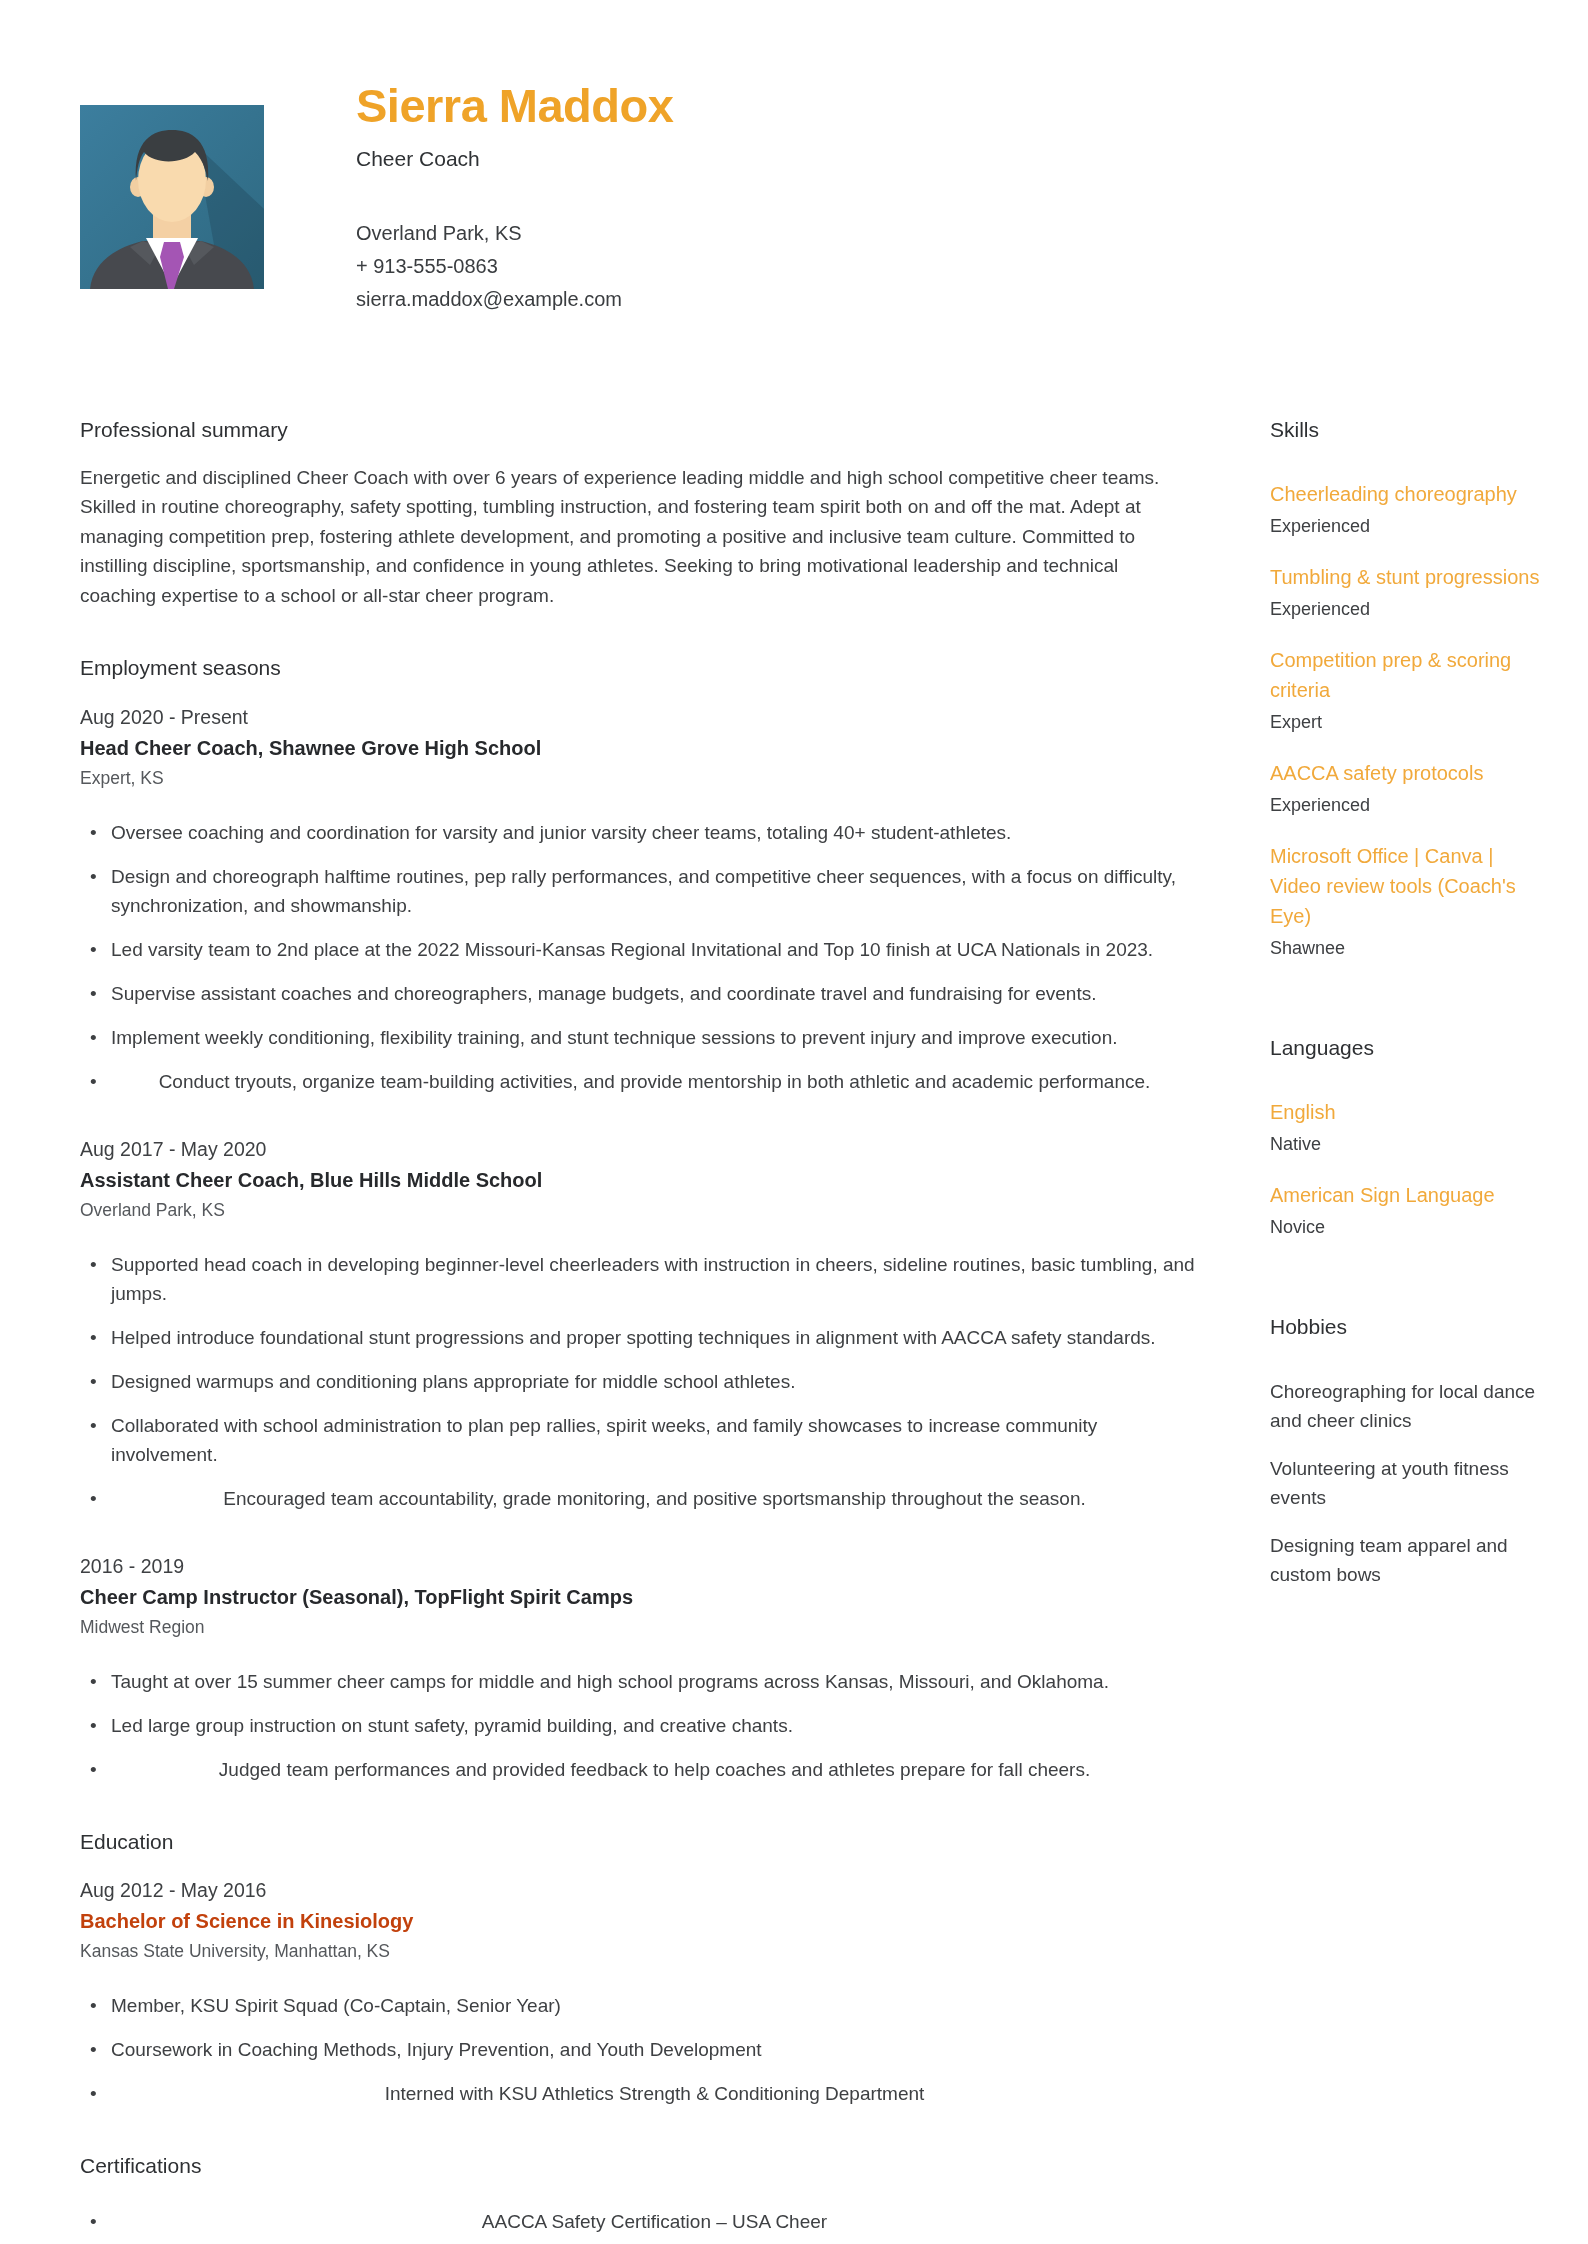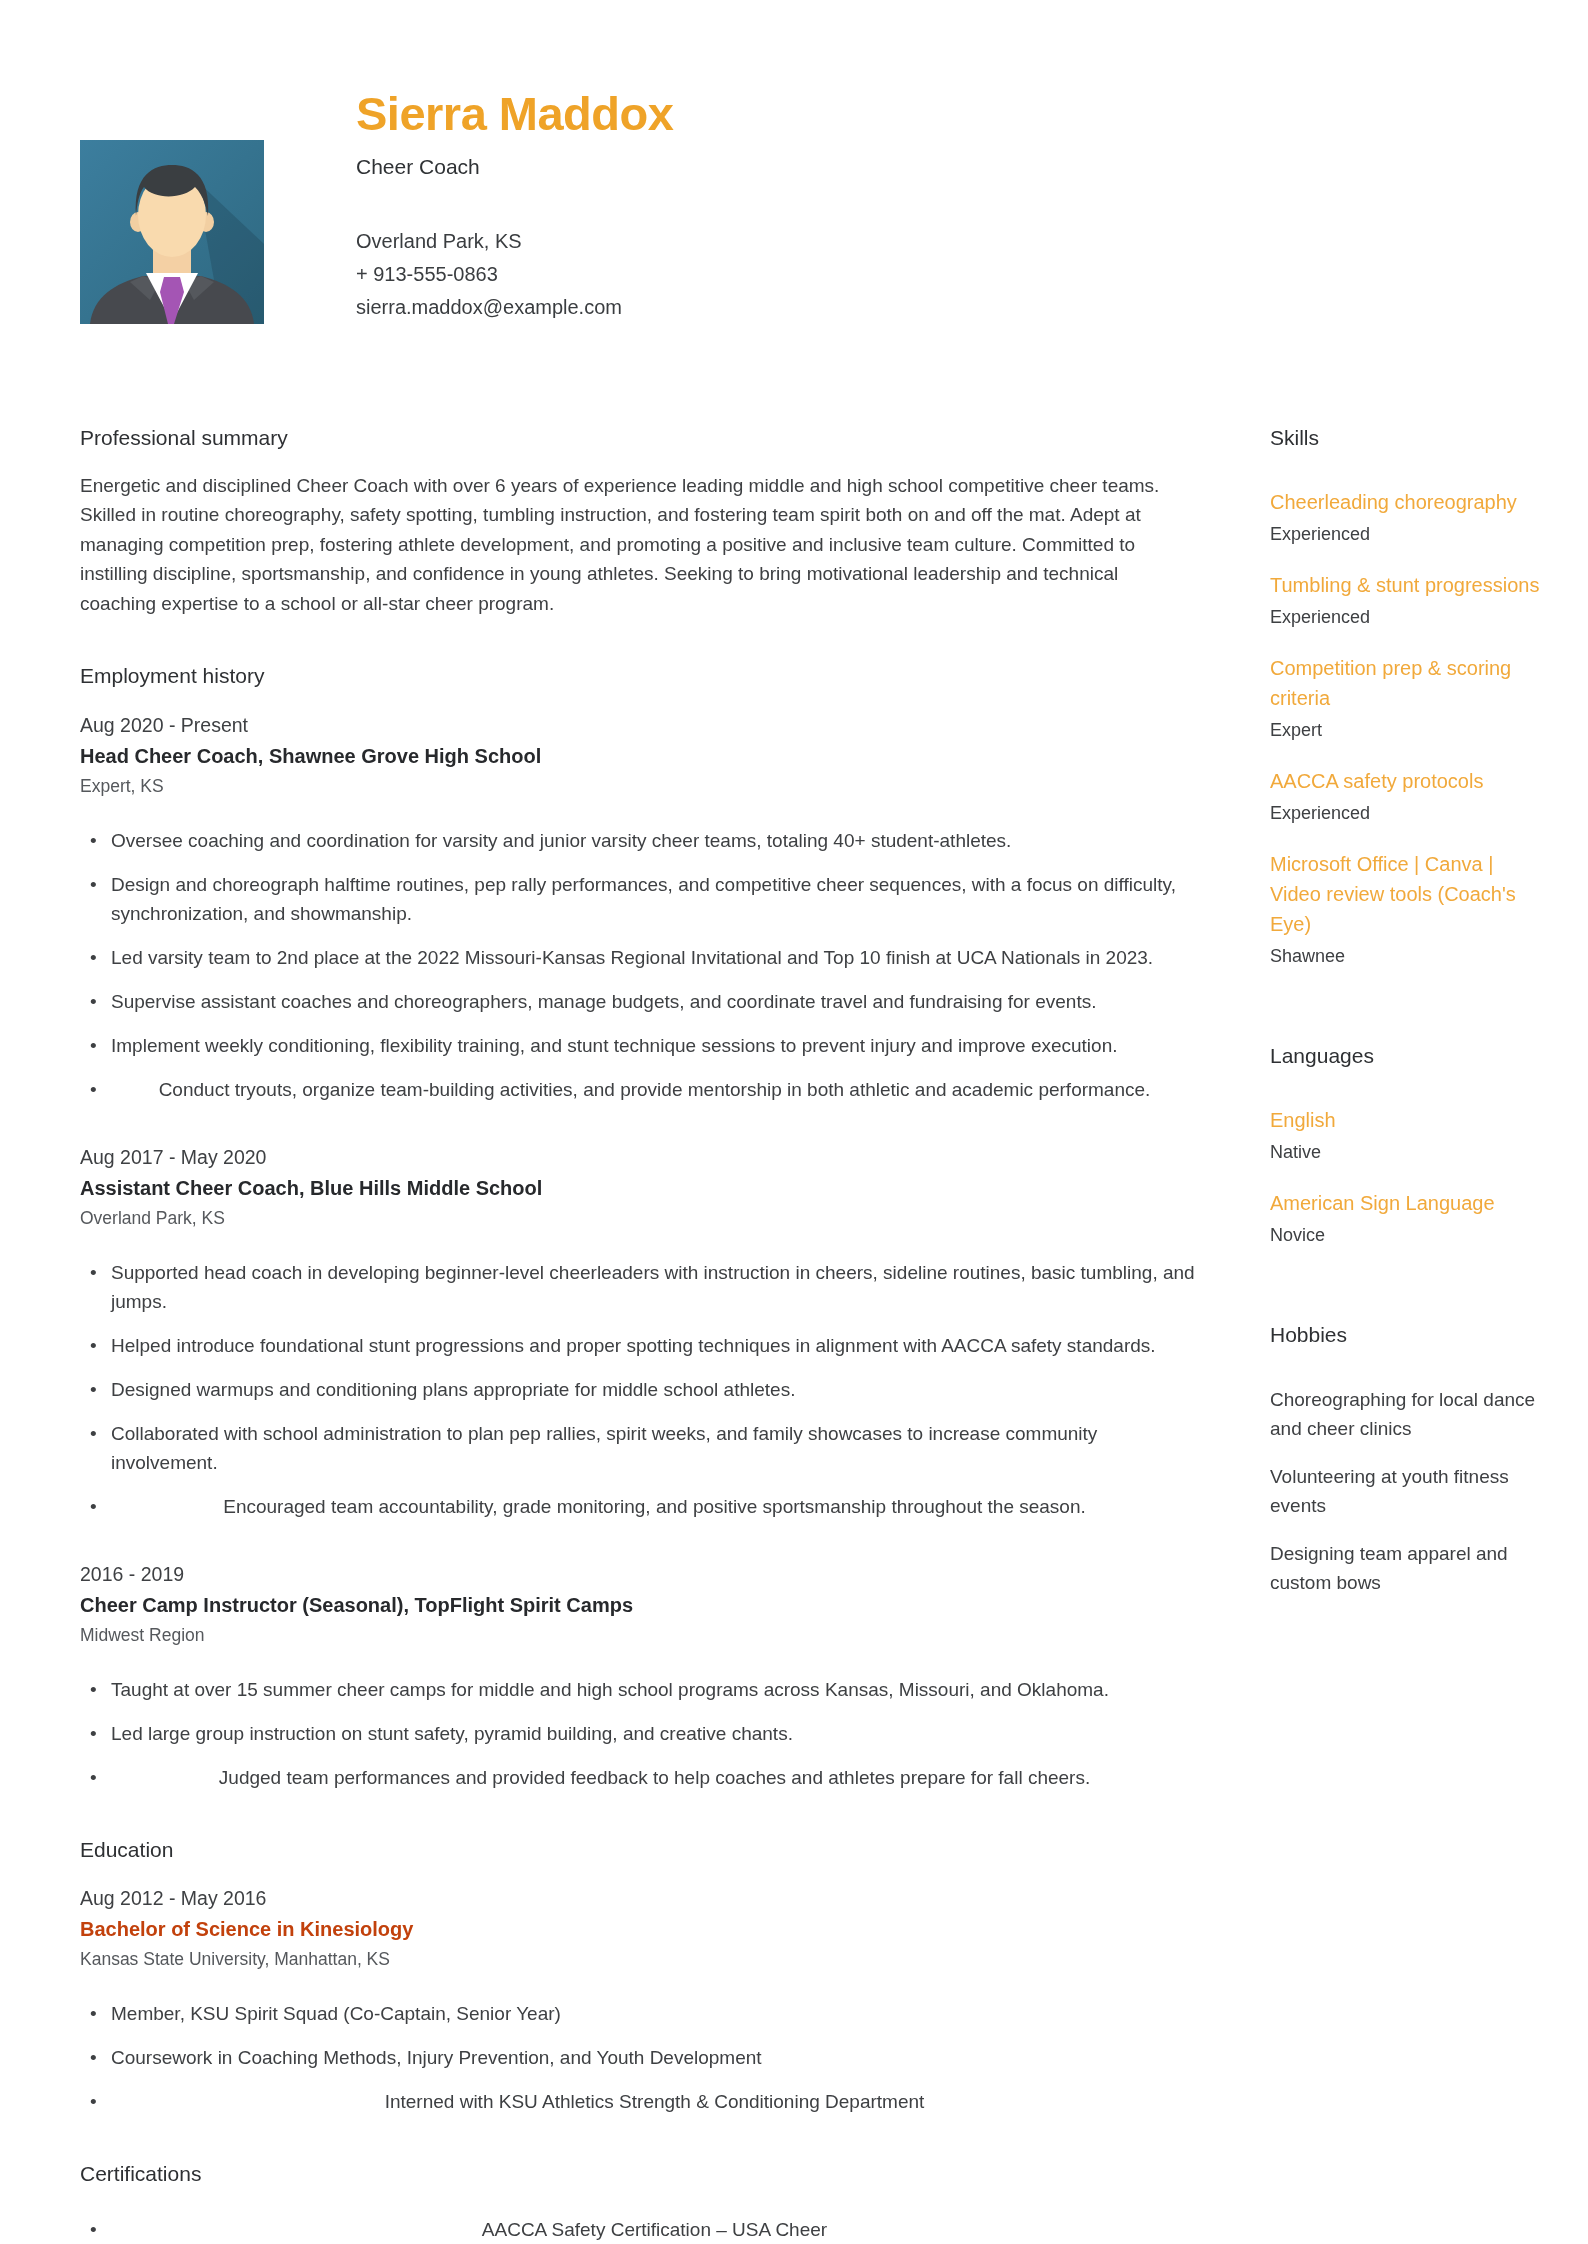--- a/index.html
+++ b/index.html
@@ -6,21 +6,21 @@
   html, body {
     width: 1588px; height: 2244px;
     background: #ffffff;
     font-family: "Liberation Sans", "DejaVu Sans", sans-serif;
     color: #3e4043;
     overflow: hidden;
   }
   .page { width: 1588px; height: 2244px; padding: 78px 56px 40px 80px; }
 
   
-  .header { display: flex; align-items: flex-end; margin-top: 8px; }
+  .header { display: flex; align-items: center; }
   .avatar-box { width: 184px; height: 184px; flex: 0 0 auto; }
   .header-text { margin-left: 92px; }
   .name {
     font-size: 47px; font-weight: 600; letter-spacing: -0.5px;
     color: #efa328; line-height: 1.1; margin-top: 2px;
   }
   .role { font-size: 21px; font-weight: 500; color: #2f3235; margin-top: 15px; }
   .contact { margin-top: 46px; font-size: 20px; color: #3a3d40; line-height: 33px; }
 
   
@@ -107,21 +107,21 @@
   <div class="columns">
 
     <div class="main-col">
 
       <div class="section">
         <h2 class="section-heading">Professional summary</h2>
         <p class="summary-text">Energetic and disciplined Cheer Coach with over 6 years of experience leading middle and high school competitive cheer teams. Skilled in routine choreography, safety spotting, tumbling instruction, and fostering team spirit both on and off the mat. Adept at managing competition prep, fostering athlete development, and promoting a positive and inclusive team culture. Committed to instilling discipline, sportsmanship, and confidence in young athletes. Seeking to bring motivational leadership and technical coaching expertise to a school or all-star cheer program.</p>
       </div>
 
       <div class="section">
-        <h2 class="section-heading">Employment history</h2>
+        <h2 class="section-heading">Employment seasons</h2>
 
         <div class="job">
           <div class="job-dates">Aug 2020 - Present</div>
           <div class="job-title">Head Cheer Coach, Shawnee Grove High School</div>
           <div class="job-loc">Expert, KS</div>
           <ul class="bullets">
             <li>Oversee coaching and coordination for varsity and junior varsity cheer teams, totaling 40+ student-athletes.</li>
             <li>Design and choreograph halftime routines, pep rally performances, and competitive cheer sequences, with a focus on difficulty, synchronization, and showmanship.</li>
             <li>Led varsity team to 2nd place at the 2022 Missouri-Kansas Regional Invitational and Top 10 finish at UCA Nationals in 2023.</li>
             <li>Supervise assistant coaches and choreographers, manage budgets, and coordinate travel and fundraising for events.</li>

